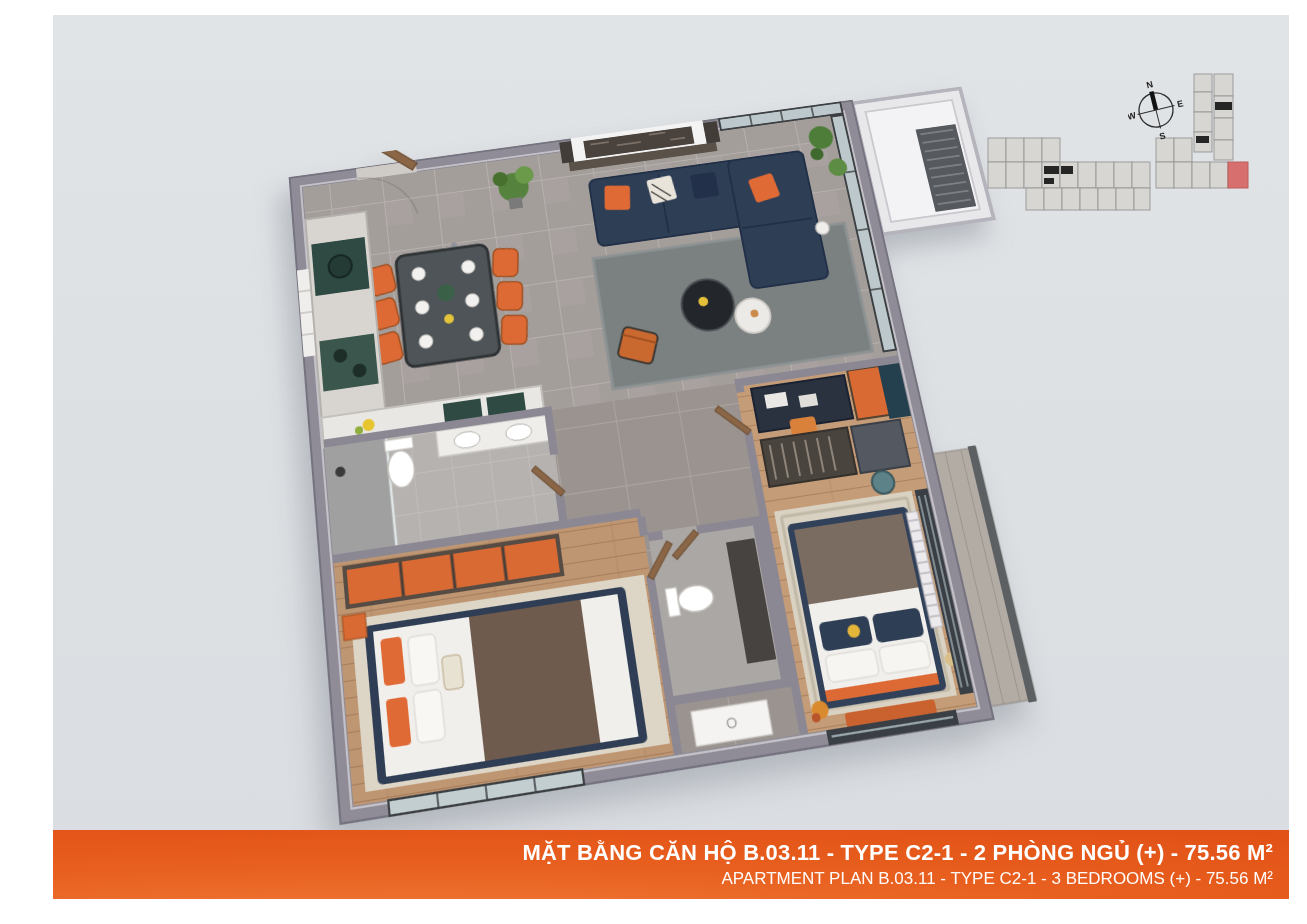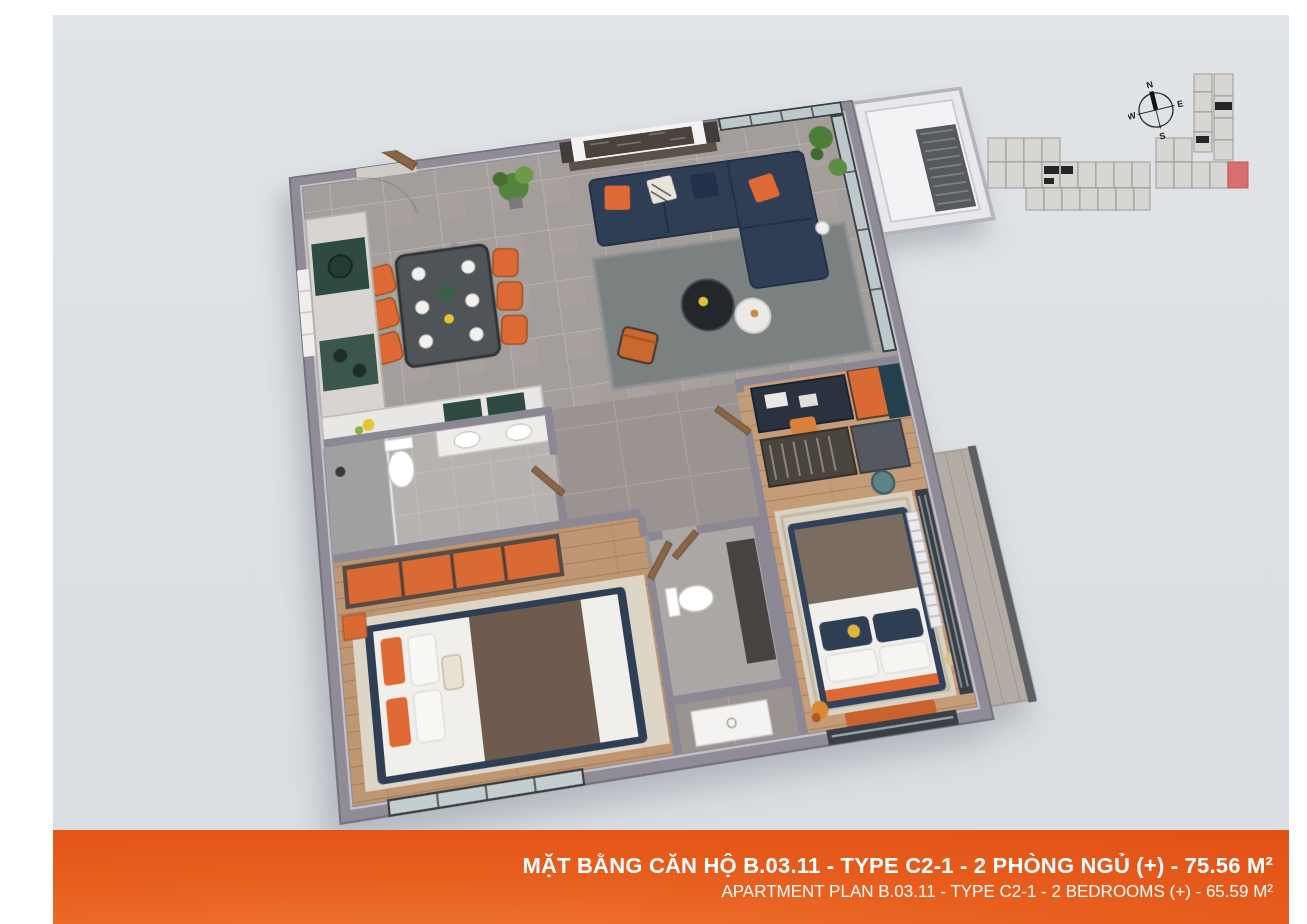--- a/index.html
+++ b/index.html
@@ -1,20 +1,20 @@
 <!DOCTYPE html>
 <html><head>
 <meta charset="utf-8">
 <style>
   html,body{margin:0;padding:0;background:#ffffff;}
   .stage{position:relative;width:1307px;height:924px;background:#ffffff;overflow:hidden;
          font-family:"Liberation Sans","DejaVu Sans",sans-serif;}
   .panel{position:absolute;left:53px;top:15px;width:1236px;height:815px;
          background:linear-gradient(180deg,#e1e4e7 0%,#dde0e3 60%,#dadde1 100%);}
-  .banner{position:absolute;left:53px;top:830px;width:1236px;height:95px;box-sizing:border-box;
+  .banner{position:absolute;left:53px;top:830px;width:1236px;height:69px;box-sizing:border-box;
           background:radial-gradient(130% 170% at 30% 130%, #f07a38 0%, #e8601f 45%, #e04e14 100%);
           color:#fff;display:flex;flex-direction:column;justify-content:center;align-items:flex-end;
           padding-right:16px;}
   .banner .l1{font-size:22px;font-weight:700;letter-spacing:.2px;line-height:1.15;}
   .banner .l2{font-size:17px;font-weight:400;margin-top:3px;opacity:.98;}
   .plan-wrap{position:absolute;left:300px;top:92px;width:760px;height:700px;
              transform:perspective(1500px) rotateX(20deg) rotateZ(-9deg) scaleY(1.08);
              transform-origin:50% 50%;
              filter:drop-shadow(-12px 16px 14px rgba(90,100,112,.32));}
   .keyplan{position:absolute;left:986px;top:72px;width:276px;height:140px;}
@@ -362,16 +362,16 @@
       <line x1="9" y1="32" x2="47" y2="32" stroke="#2e2e2e" stroke-width="1"></line>
       <text x="28" y="9" text-anchor="middle" font-size="9" font-weight="bold" fill="#222">N</text>
       <text x="53" y="35" text-anchor="middle" font-size="9" font-weight="bold" fill="#222">E</text>
       <text x="28" y="62" text-anchor="middle" font-size="9" font-weight="bold" fill="#222">S</text>
       <text x="3" y="35" text-anchor="middle" font-size="9" font-weight="bold" fill="#222">W</text>
     </g>
   </svg>
 
   <div class="banner">
     <div class="l1">MẶT BẰNG CĂN HỘ B.03.11 - TYPE C2-1 - 2 PHÒNG NGỦ (+) - 75.56 M²</div>
-    <div class="l2">APARTMENT PLAN B.03.11 - TYPE C2-1 - 2 BEDROOMS (+) - 65.59 M²</div>
+    <div class="l2">APARTMENT PLAN B.03.11 - TYPE C2-1 - 3 BEDROOMS (+) - 75.56 M²</div>
   </div>
 
 </div>
 
 </body></html>

